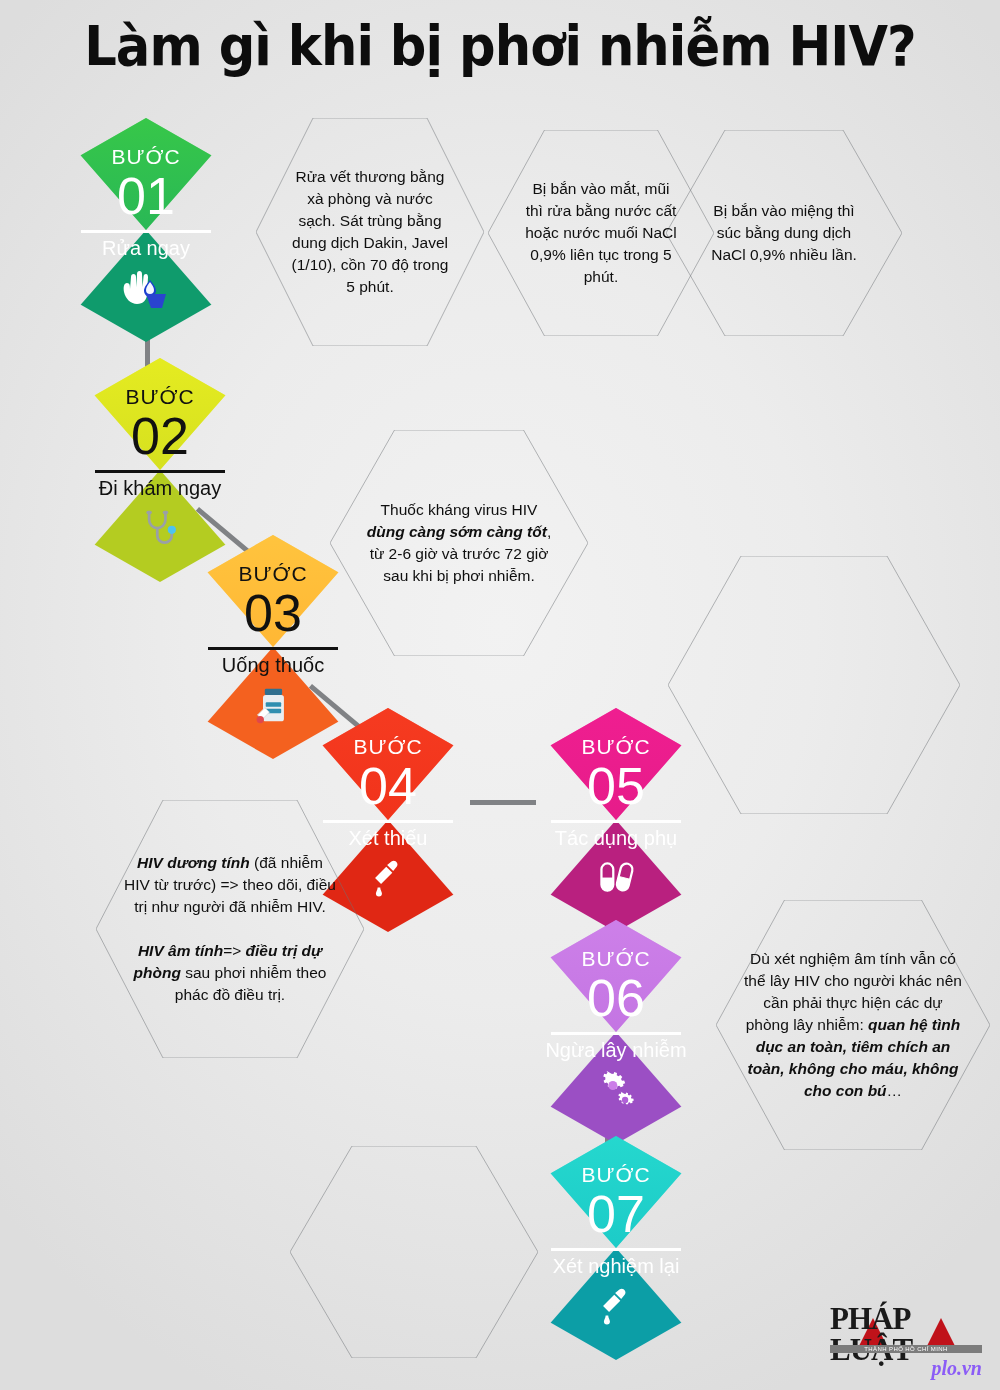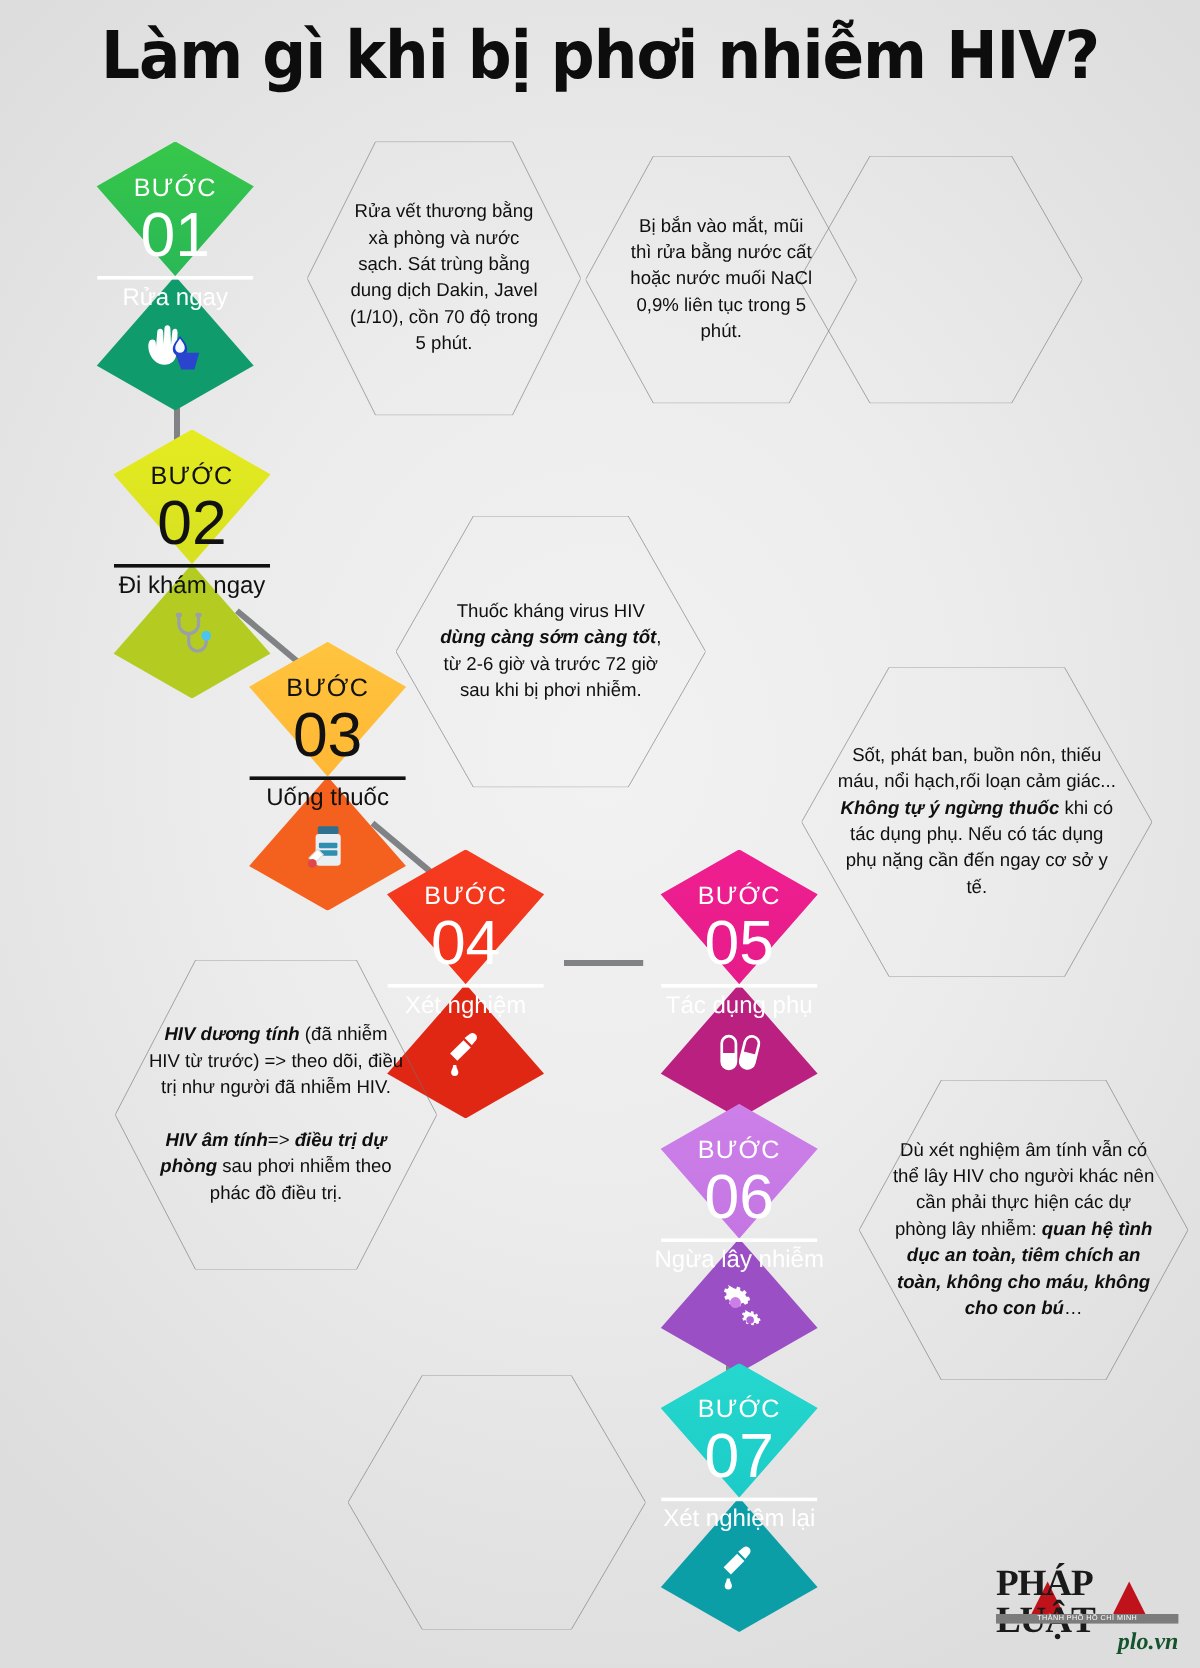--- a/index.html
+++ b/index.html
@@ -130,21 +130,21 @@
     margin-top: -7px;
     background: #7c7c7c; color: #fff;
     font-size: 6px; letter-spacing: .4px;
     text-align: center; padding: 1px 0;
     width: 152px;
   }
   .logo-url {
     margin-top: 5px; text-align: right;
     font-family: "Liberation Serif", serif;
     font-style: italic; font-weight: bold;
-    font-size: 20px; color: #14532d; line-height: 1;
+    font-size: 20px; color: #8b5cf6; line-height: 1;
   }
 </style>
 </head>
 <body>
 
 <div class="title">Làm gì khi bị phơi nhiễm HIV?</div>
 
 <div class="conn v" style="left:145px; top:318px; height:60px;"></div>
 <div class="conn diag" style="left:199px; top:507px; width:72px; height:5px; transform:rotate(40deg);"></div>
 <div class="conn diag" style="left:312px; top:684px; width:72px; height:5px; transform:rotate(40deg);"></div>
@@ -220,21 +220,21 @@
 </div>
 
 <div class="hex light" style="left:290px; top:708px;">
   <div class="facet-top" style="background:#f5391f;"></div>
   <div class="facet-bot" style="background:#e02714;"></div>
   <div class="facet-top" style="background:linear-gradient(180deg,#f63c21,#ee2f18);opacity:.6;"></div>
   <div class="hex-inner">
     <div class="step-word">BƯỚC</div>
     <div class="step-num">04</div>
     <div class="rule"></div>
-    <div class="step-label">Xét nghiệm</div>
+    <div class="step-label">Xét thiếu</div>
     <div class="step-icon">
       <svg viewBox="0 0 44 44" width="38" height="40">
         <g fill="#ffffff">
           <path d="M26 3c4-3 9 2 6 6l-4 5-7-7z"></path>
           <path d="M20 9l7 7-13 13-7-7z"></path>
           <path d="M10 32c0 3-2 5-2 7a3.5 3.5 0 0 0 7 0c0-2-2-4-2-7z" transform="translate(0,1)"></path>
         </g>
       </svg>
     </div>
   </div>
@@ -324,38 +324,38 @@
   </div>
   <div class="bubble-text"><span>Bị bắn vào mắt, mũi thì rửa bằng nước cất hoặc nước muối NaCl 0,9% liên tục trong 5 phút.</span></div>
 </div>
 
 <div class="bubble" style="left:666px; top:130px; width:236px; height:206px;">
   <div class="bubble-border">
     <svg viewBox="0 0 100 100" preserveAspectRatio="none">
         <polygon points="25,0 75,0 100,50 75,100 25,100 0,50" fill="none" stroke="#6f7376" stroke-width="0.5" vector-effect="non-scaling-stroke"></polygon>
       </svg>
   </div>
+  <div class="bubble-text"><span>Bị bắn vào miệng thì súc bằng dung dịch NaCl 0,9% nhiều lần.</span></div>
 </div>
 
 <div class="bubble" style="left:330px; top:430px; width:258px; height:226px;">
   <div class="bubble-border">
     <svg viewBox="0 0 100 100" preserveAspectRatio="none">
         <polygon points="25,0 75,0 100,50 75,100 25,100 0,50" fill="none" stroke="#6f7376" stroke-width="0.5" vector-effect="non-scaling-stroke"></polygon>
       </svg>
   </div>
   <div class="bubble-text"><span>Thuốc kháng virus HIV </span><b>dùng càng sớm càng tốt</b><span>, từ 2-6 giờ và trước 72 giờ sau khi bị phơi nhiễm.</span></div>
 </div>
 
 <div class="bubble" style="left:668px; top:556px; width:292px; height:258px; padding:0 30px;">
   <div class="bubble-border">
     <svg viewBox="0 0 100 100" preserveAspectRatio="none">
         <polygon points="25,0 75,0 100,50 75,100 25,100 0,50" fill="none" stroke="#6f7376" stroke-width="0.5" vector-effect="non-scaling-stroke"></polygon>
       </svg>
   </div>
-  <div class="bubble-text"><span>Sốt, phát ban, buồn nôn, thiếu máu, nổi hạch,rối loạn cảm giác... </span><b>Không tự ý ngừng thuốc</b><span> khi có tác dụng phụ. Nếu có  tác dụng phụ nặng cần đến ngay cơ sở y tế.</span></div>
 </div>
 
 <div class="bubble" style="left:96px; top:800px; width:268px; height:258px; padding:0 26px;">
   <div class="bubble-border">
     <svg viewBox="0 0 100 100" preserveAspectRatio="none">
         <polygon points="25,0 75,0 100,50 75,100 25,100 0,50" fill="none" stroke="#6f7376" stroke-width="0.5" vector-effect="non-scaling-stroke"></polygon>
       </svg>
   </div>
   <div class="bubble-text"><b>HIV dương tính</b><span> (đã nhiễm HIV từ trước) =&gt; theo dõi, điều trị như người đã nhiễm HIV.</span><br><br><b>HIV âm tính</b><span>=&gt; </span><b>điều trị dự phòng</b><span> sau phơi nhiễm theo  phác đồ điều trị.</span></div>
 </div>

